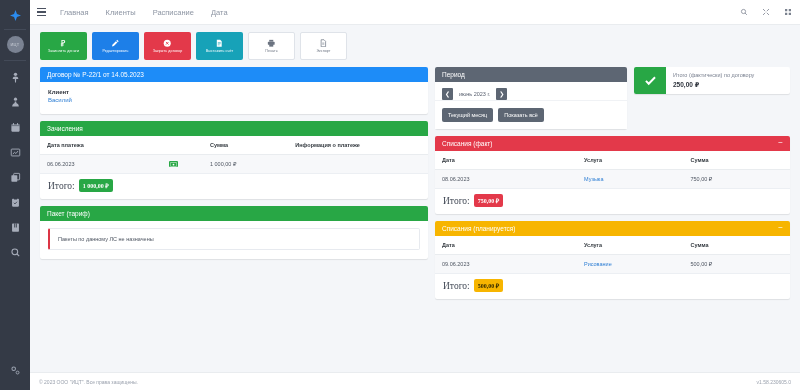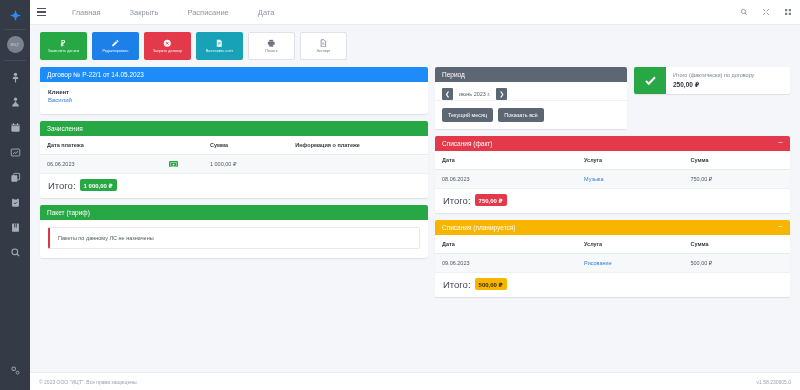--- a/index.html
+++ b/index.html
@@ -37,21 +37,21 @@
   .main { flex: 1; display: flex; flex-direction: column; min-width: 0; background: #f4f6f9; }
 
   
   .topnav {
     height: 25px; background: #ffffff; display: flex; align-items: center;
     padding: 0 8px 0 7px; border-bottom: 1px solid #e9ecef; flex: 0 0 25px;
   }
   .hamburger { display: flex; flex-direction: column; gap: 2px; cursor: pointer; margin-right: 14px; }
   .hamburger span { display: block; width: 9px; height: 1.2px; background: #4a5160; }
   .nav-links { display: flex; gap: 17px; }
-  .nav-link { font-size: 7.5px; color: #8d95a3; white-space: nowrap; cursor: pointer; margin-left: 12px; }
+  .nav-link { font-size: 7.5px; color: #8d95a3; white-space: nowrap; cursor: pointer; }
   .nav-right { margin-left: auto; display: flex; gap: 13px; align-items: center; color: #6c757d; }
   .nav-right .ni { width: 9px; height: 9px; display: flex; align-items: center; justify-content: center; cursor: pointer; }
   .nav-right svg { width: 8px; height: 8px; fill: #7b828f; }
 
   
   .page { flex: 1; padding: 7px 10px 0 10px; overflow: hidden; }
   .page-title { font-size: 13px; color: #3f4653; font-weight: 400; margin: 2px 0 7px 1px; }
 
   
   .actions { display: flex; gap: 5px; margin-bottom: 7px; }
@@ -127,21 +127,21 @@
   }
   table.tbl td {
     font-size: 5.5px; color: #4f5662; padding: 6px 7px;
     border-bottom: 1px solid #eceff3; background: #f7f8fa;
   }
   table.tbl td .cell-link { color: #2f7fd4; cursor: pointer; }
   .pay-badge {
     display: inline-flex; align-items: center; justify-content: center;
     width: 9px; height: 6px; border-radius: 1px; background: #28a745; color: #fff; font-size: 4px;
   }
-  .total-row { padding: 5px 8px 7px 8px; display: flex; align-items: center; gap: 4px; }
+  .total-row { padding: 5px 8px 7px 8px; display: flex; align-items: center; gap: 4px; font-family: Liberation Serif, serif; }
   .total-lbl { font-size: 9.5px; color: #3f4653; }
   .total-badge { font-size: 6px; font-weight: bold; color: #fff; padding: 2.5px 4px; border-radius: 2px; }
   .total-badge.green  { background: #28a745; }
   .total-badge.red    { background: #e3394a; }
   .total-badge.yellow { background: #f7b500; color: #332b00; }
 
   
   .alert-wrap { padding: 7px 8px 9px 8px; }
   .alert {
     border: 1px solid #e7eaef; border-left: 2.5px solid #dc3545; border-radius: 2px;
@@ -237,21 +237,21 @@
   <div class="main">
 
     <div class="topnav">
       <div class="hamburger">
         <span></span>
           <span></span>
           <span></span>
       </div>
       <div class="nav-links">
         <div class="nav-link">Главная</div>
-        <div class="nav-link">Закрыть</div>
+        <div class="nav-link">Клиенты</div>
         <div class="nav-link">Расписание</div>
         <div class="nav-link">Дата</div>
       </div>
       <div class="nav-right">
         <span class="ni">
           <svg viewBox="0 0 16 16">
               <circle cx="7" cy="7" r="4.2" fill="none" stroke="#7b828f" stroke-width="1.5"></circle>
               <path d="M10.2 10.2l3.4 3.4" stroke="#7b828f" stroke-width="1.7" fill="none"></path>
             </svg>
         </span>

